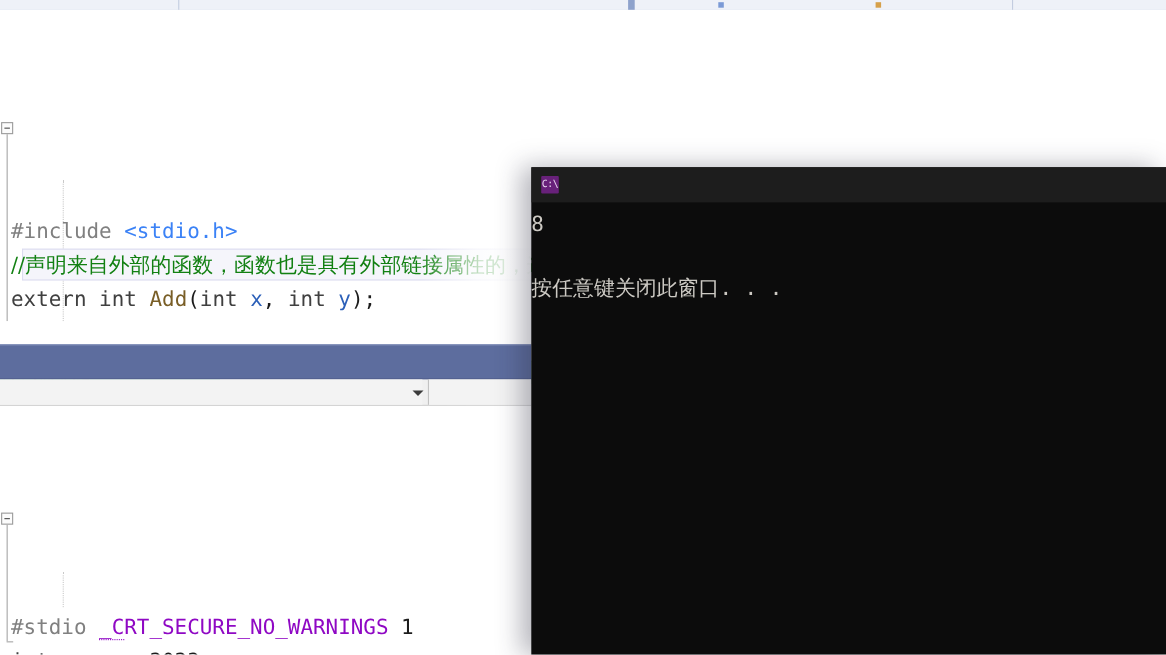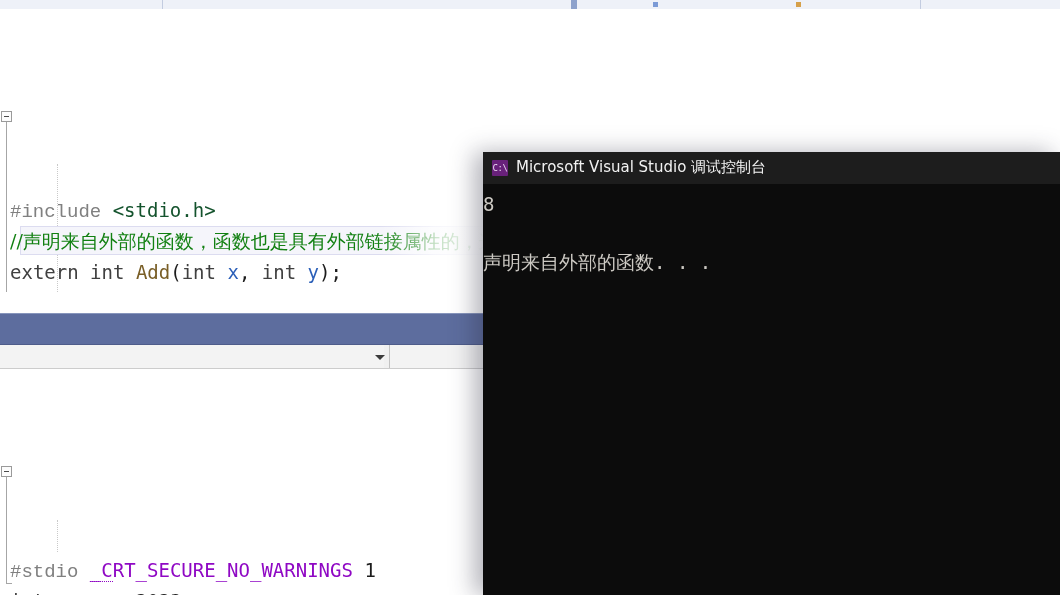--- a/index.html
+++ b/index.html
@@ -38,22 +38,22 @@
   }
   .fold-box:after{
     content:"";position:absolute;left:2px;top:4px;width:5px;height:1px;background:#4a4a4a;
   }
   .fold-line{position:absolute;width:1px;background:#a6a6a6;left:6px;}
   .fold-elbow{position:absolute;width:6px;height:1px;background:#a6a6a6;left:6px;}
   .indent-guide{position:absolute;width:0;border-left:1px dotted #c9c9c9;}
 
   
   .kw{color:#404040;}
-  .pp{color:#808080;font-family:Liberation Mono, monospace;}
-  .str{color:#14532d;}
+  .pp{color:#808080;}
+  .str{color:#3b82f6;}
   .fn{color:#795e26;}
   .cmt{color:#128012;font-family:"DejaVu Serif","Liberation Serif",serif;font-style:normal;}
   .id{color:#2b5fb8;}
   .plain{color:#1c1c1c;}
   .macro{color:#8f08c4;}
   .dottedu{border-bottom:1px dotted #8f08c4;}
 
   .curline{
     position:absolute;left:20px;right:0;height:29px;
     border:1px solid #dcdcf0;background:#f5f5fb;box-sizing:border-box;
@@ -217,16 +217,15 @@
     <div class="fold-elbow" style="top:214px"></div>
     <div class="indent-guide" style="left:57px;top:151px;height:32px"></div>
     <div id="bottom-lines"><div class="ln"><span class="lntext"><span class="pp">#stdio </span><span class="macro dottedu">_C</span><span class="macro">RT_SECURE_NO_WARNINGS</span><span class="plain"> 1</span></span></div><div class="ln"><span class="lntext"><span class="kw">int</span><span class="plain"> </span><span class="id">year</span><span class="plain"> = 2023;</span></span></div></div>
   </div>
 </div>
 <div id="fade-bottom"></div>
 
 <div id="console">
   <div id="console-title">
     <div id="console-icon">C:\</div>
-    <div class="ttl">Microsoft Visual Studio 调试控制台</div>
-  </div>
-  <div id="console-body"><div class="cl">8</div><div class="cl">&nbsp;</div><div class="cl">声明来自外部的函数. . .</div></div>
+  </div>
+  <div id="console-body"><div class="cl">8</div><div class="cl">&nbsp;</div><div class="cl">按任意键关闭此窗口. . .</div></div>
 </div>
 
 </body></html>

